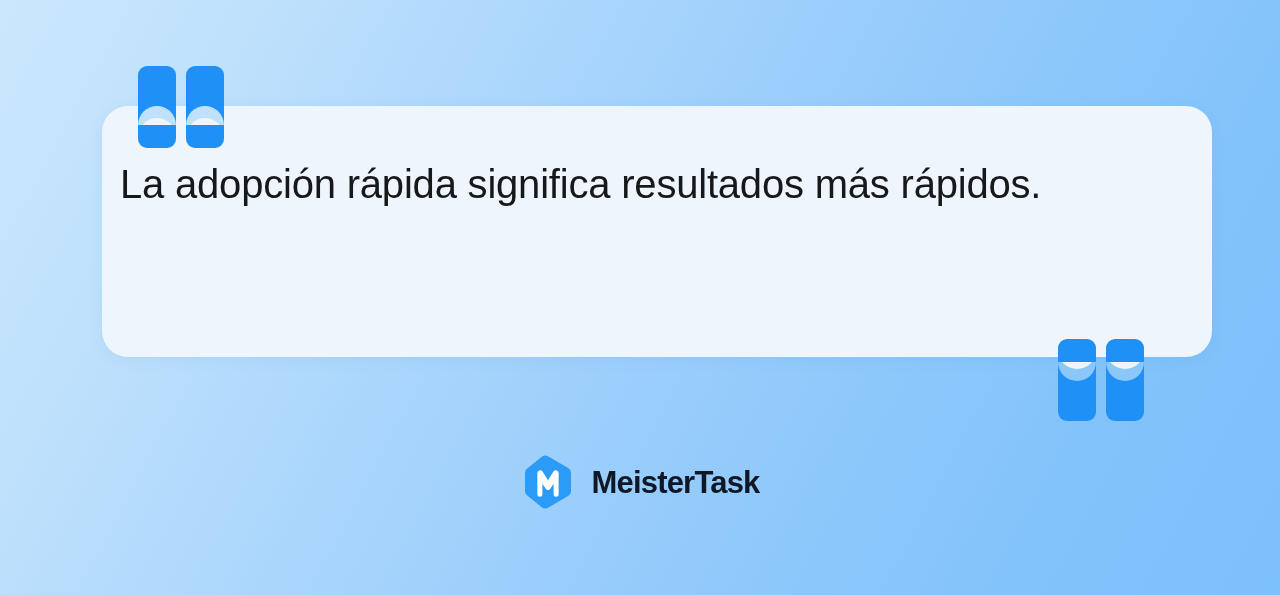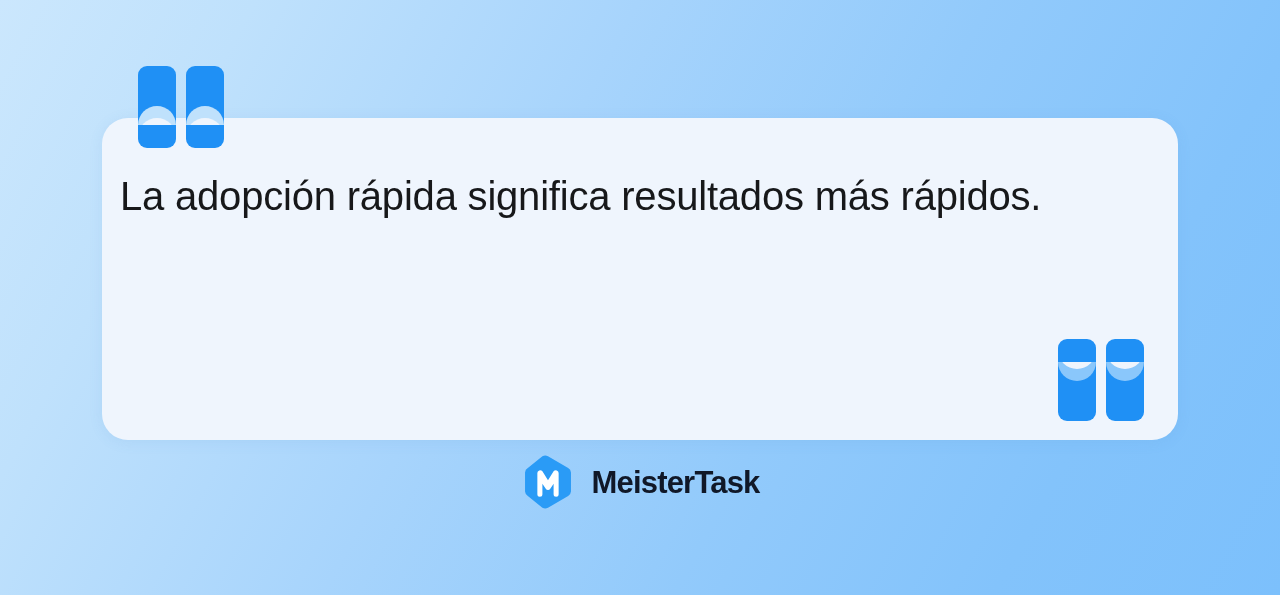--- a/index.html
+++ b/index.html
@@ -24,26 +24,27 @@
         #92cafb 62%,
         #83c3fb 82%,
         #7cc0fc 100%);
     overflow: hidden;
   }
 
   
   #quote-card {
     position: absolute;
     left: 102px;
-    top: 118px;
+    top: 106px;
     width: 1076px;
-    height: 322px;
+    height: 251px;
     background: #eff5fd;
     border-radius: 26px;
     box-shadow: 0 2px 14px rgba(80, 140, 200, 0.10);
+    padding-left: 34px;
   }
 
   #quote-text {
     position: absolute;
     left: 18px;
     top: 50px;
     width: 960px;
     font-size: 40px;
     line-height: 57px;
     color: #17181a;

